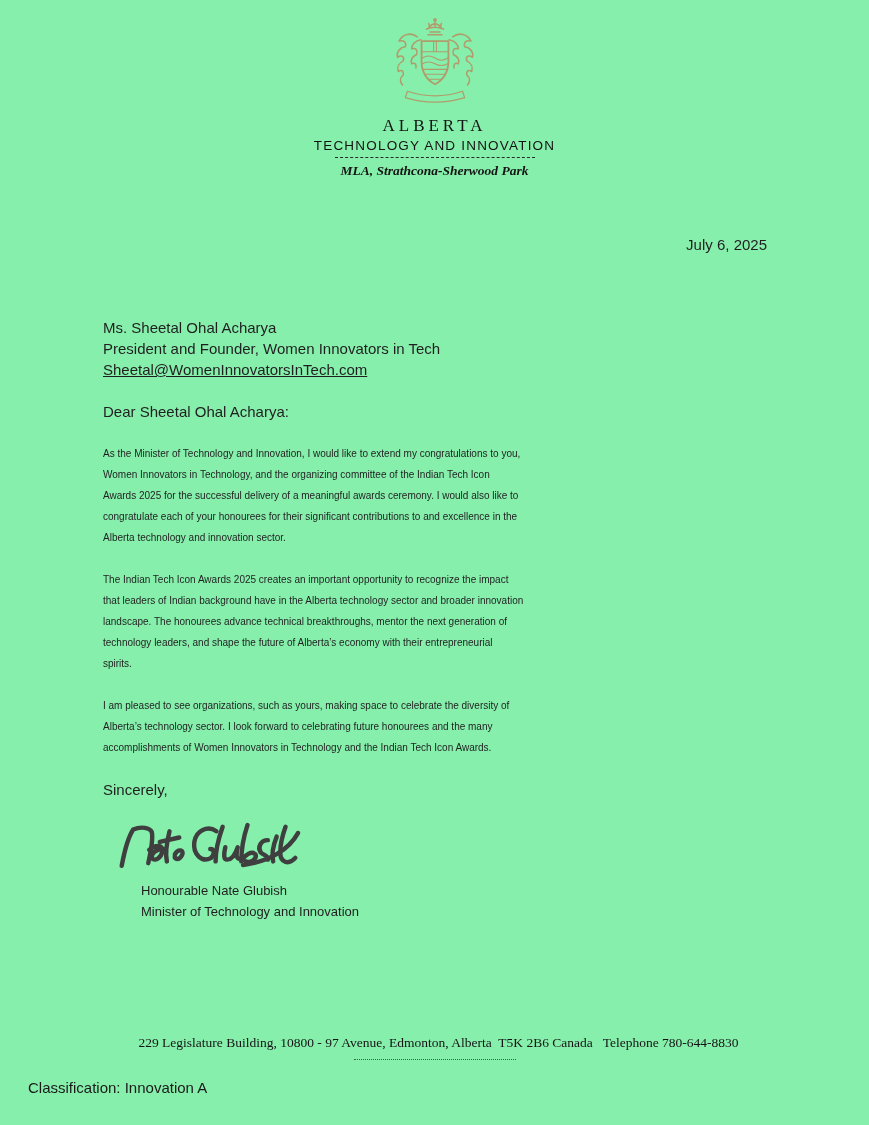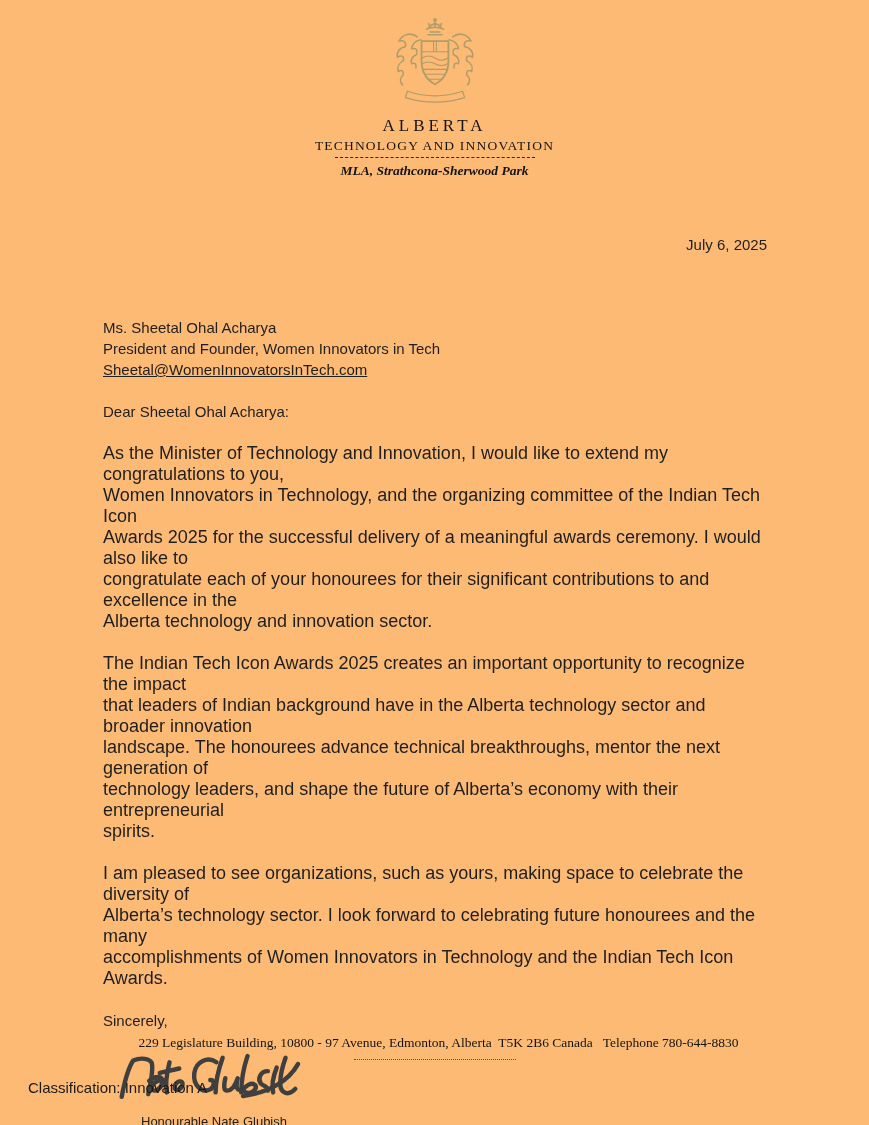--- a/index.html
+++ b/index.html
@@ -1,37 +1,37 @@
 <!DOCTYPE html>
 <html><head>
 <meta charset="utf-8">
 <style>
   html,body { margin:0; padding:0; background:#ffffff; }
   .page {
     position: relative;
     width: 869px;
     height: 1125px;
     margin: 0 auto;
-    background: #fdba74;
+    background: #86efac;
     font-family: "Liberation Sans", sans-serif;
     color: #1f1f1f;
     overflow: hidden;
   }
   
   .letterhead { padding-top: 16px; text-align: center; }
   .crest { height: 96px; }
   .org-name {
     margin-top: 4px;
     font-family: "Liberation Serif", serif;
     font-size: 17px; line-height: 20px;
     letter-spacing: 4px;
     color: #141414;
   }
   .dept-name {
-    font-family: Liberation Serif, serif;
+    font-family: Liberation Sans, sans-serif;
     font-size: 13.5px; line-height: 19px;
     letter-spacing: 1.2px;
     color: #141414;
   }
   .header-sep {
     width: 200px; height: 0;
     margin: 2px auto 4px auto;
     border-bottom: 1.5px dashed #2a2a2a;
   }
   .office-line, .mla-line {
@@ -51,21 +51,21 @@
   .email-link {
     display: inline-block;
     font-size: 15px; line-height: 21px;
     color: #1f1f1f;
     text-decoration: underline;
     cursor: pointer;
   }
   .salutation { margin: 21px 0 0 0; font-size: 15px; line-height: 21px; }
   .para {
     margin: 21px 0 0 0;
-    font-size: 18px; line-height: 21px;
+    font-size: 10px; line-height: 21px;
     white-space: pre-line;
   }
   .closing { margin: 21px 0 0 0; font-size: 15px; line-height: 21px; }
   .signature-wrap { margin: 18px 0 0 8px; height: 62px; }
   .signer-name, .signer-title { font-size: 13px; line-height: 21px; margin-left: 38px; }
   
   .footer-address {
     position: absolute; left: 4px; top: 1034px; width: 100%;
     text-align: center;
     font-family: "Liberation Serif", serif;

